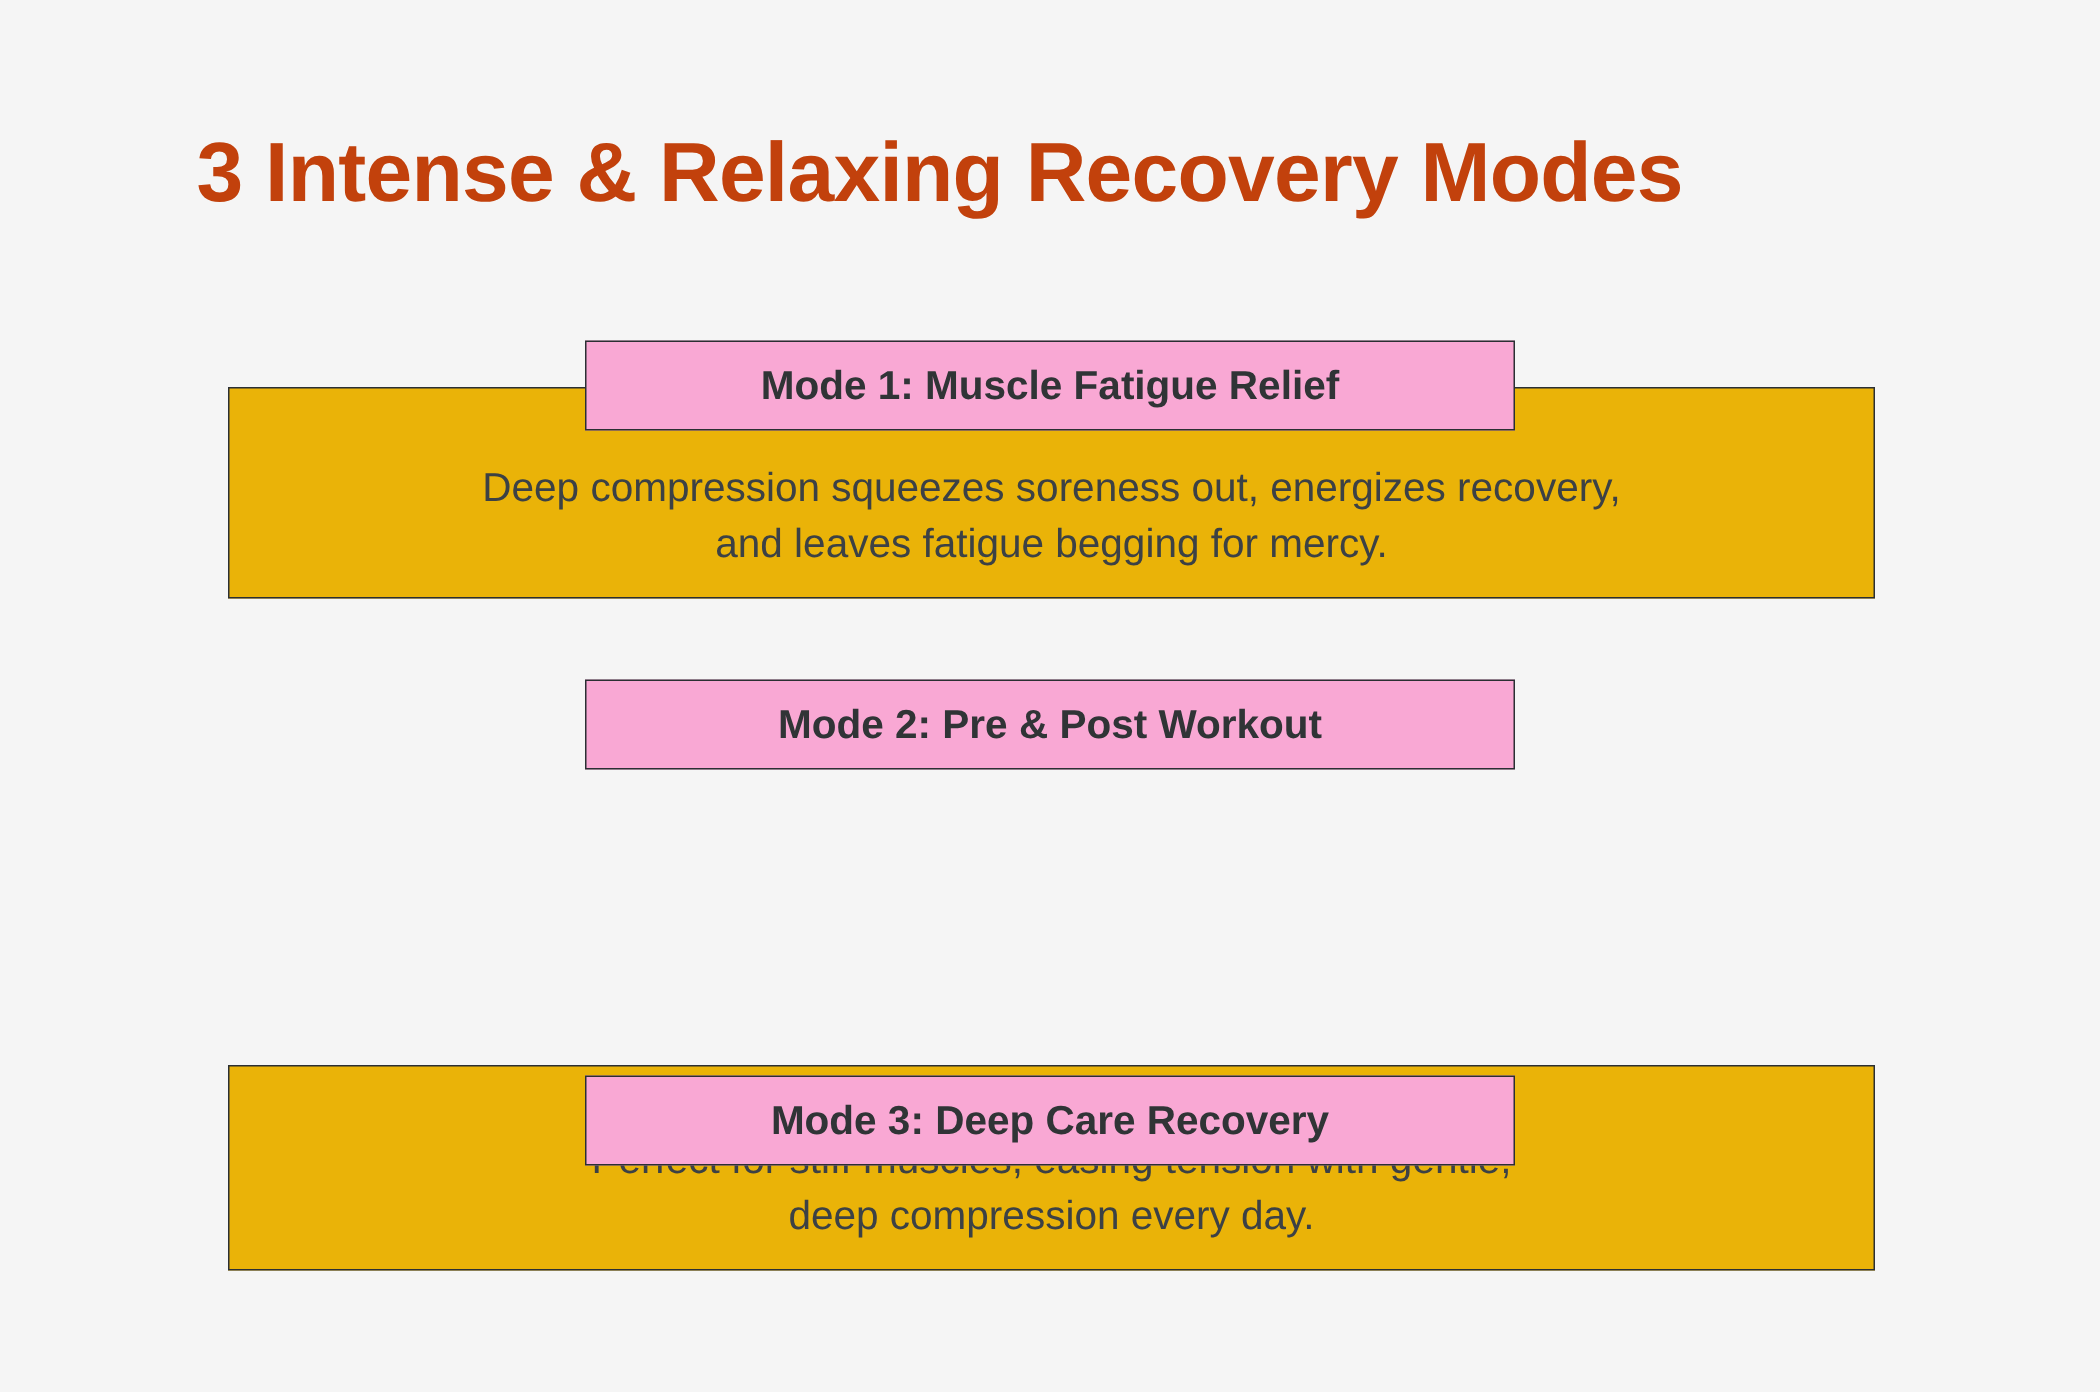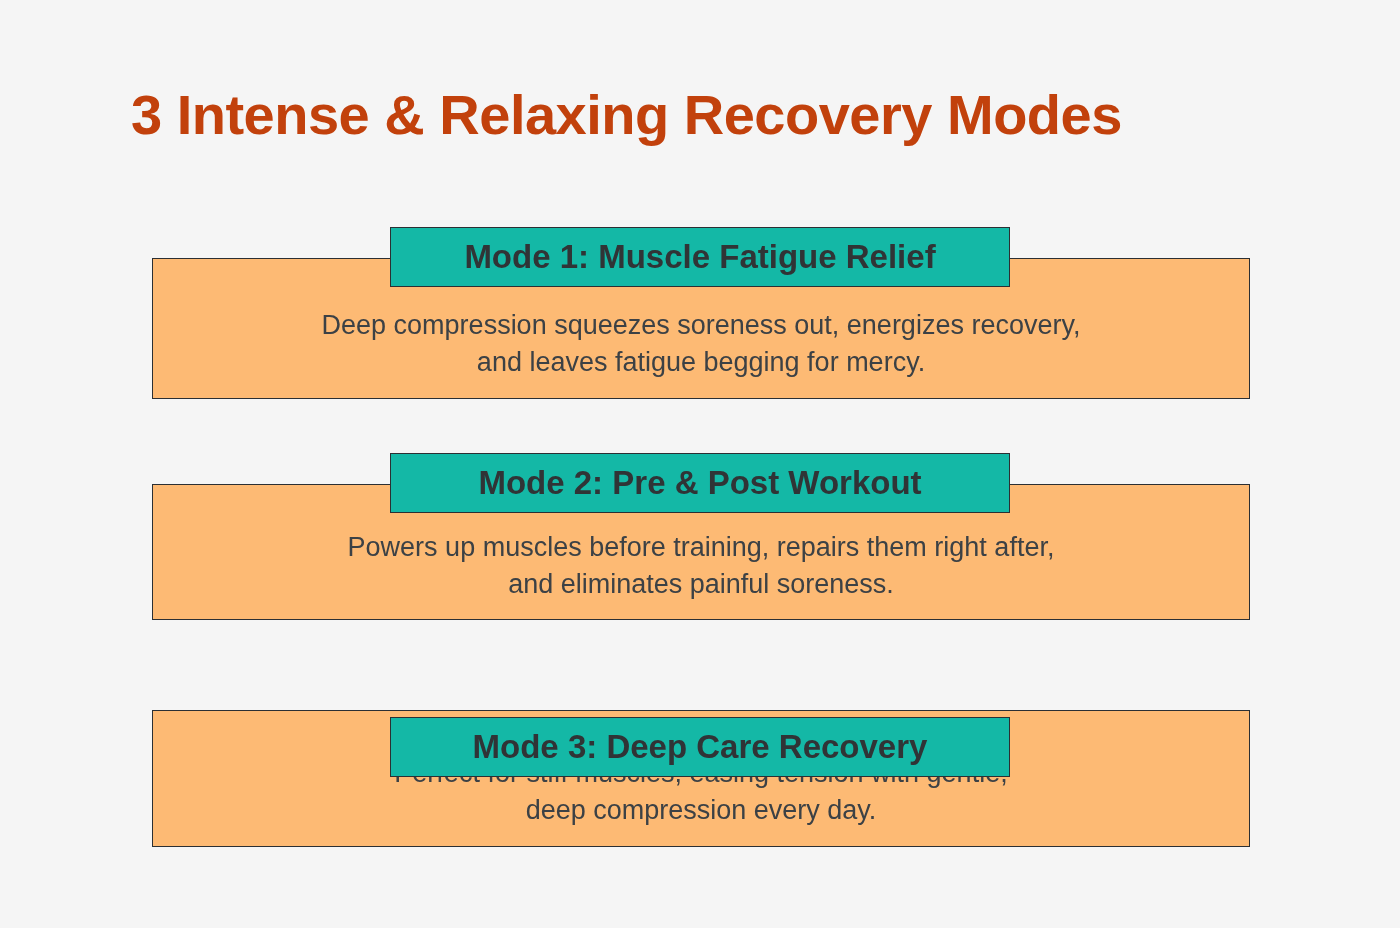--- a/index.html
+++ b/index.html
@@ -31,21 +31,21 @@
     white-space: nowrap;
     line-height: 1.15;
   }
 
   
   .mode-card {
     position: absolute;
     left: 152px;
     width: 1098px;
     box-sizing: border-box;
-    background: #fdba74;
+    background: #eab308;
     border: 1.5px solid #2b2f33;
   }
   .mode-card.card-1 { top: 258px; height: 141px; }
   .mode-card.card-2 { top: 484px; height: 136px; }
   .mode-card.card-3 { top: 710px; height: 137px; }
 
   
   .mode-body {
     position: absolute;
     left: 0;
@@ -60,26 +60,26 @@
   .card-2 .mode-body { top: 44px; }
   .card-3 .mode-body { top: 44px; }
 
   
   .mode-label {
     position: absolute;
     left: 390px;
     width: 620px;
     height: 60px;
     box-sizing: border-box;
-    background: #14b8a6;
+    background: #f9a8d4;
     border: 1.5px solid #2b2f33;
     display: flex;
     align-items: center;
     justify-content: center;
-    font-size: 33px;
+    font-size: 27px;
     font-weight: bold;
     color: #303436;
     white-space: nowrap;
   }
   .label-1 { top: 227px; }
   .label-2 { top: 453px; }
   .label-3 { top: 679px; margin-top: 38px; }
 </style>
 </head>
 <body>
@@ -87,24 +87,20 @@
 <div class="page">
 
   <div class="page-title">3 Intense &amp; Relaxing Recovery Modes</div>
 
   <div class="mode-card card-1">
     <div class="mode-body">Deep compression squeezes soreness out, energizes recovery,
 and leaves fatigue begging for mercy.</div>
   </div>
   <div class="mode-label label-1">Mode 1: Muscle Fatigue Relief</div>
 
-  <div class="mode-card card-2">
-    <div class="mode-body">Powers up muscles before training, repairs them right after,
-and eliminates painful soreness.</div>
-  </div>
   <div class="mode-label label-2">Mode 2: Pre &amp; Post Workout</div>
 
   <div class="mode-card card-3">
     <div class="mode-body">Perfect for stiff muscles, easing tension with gentle,
 deep compression every day.</div>
   </div>
   <div class="mode-label label-3">Mode 3: Deep Care Recovery</div>
 
 </div>
 

